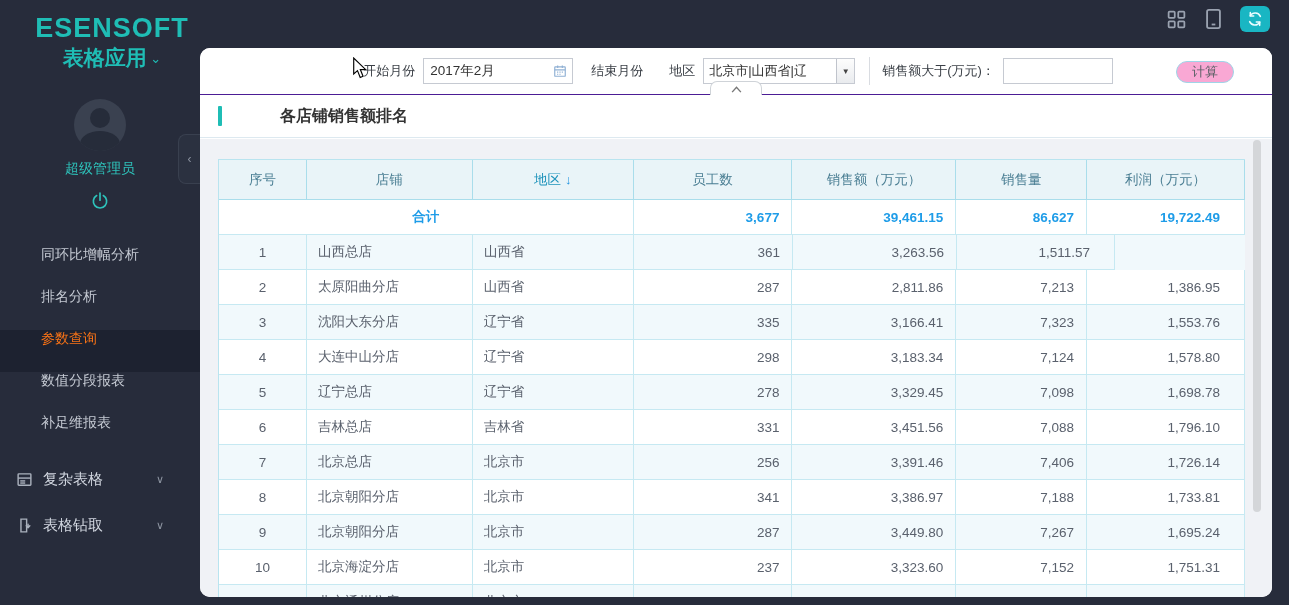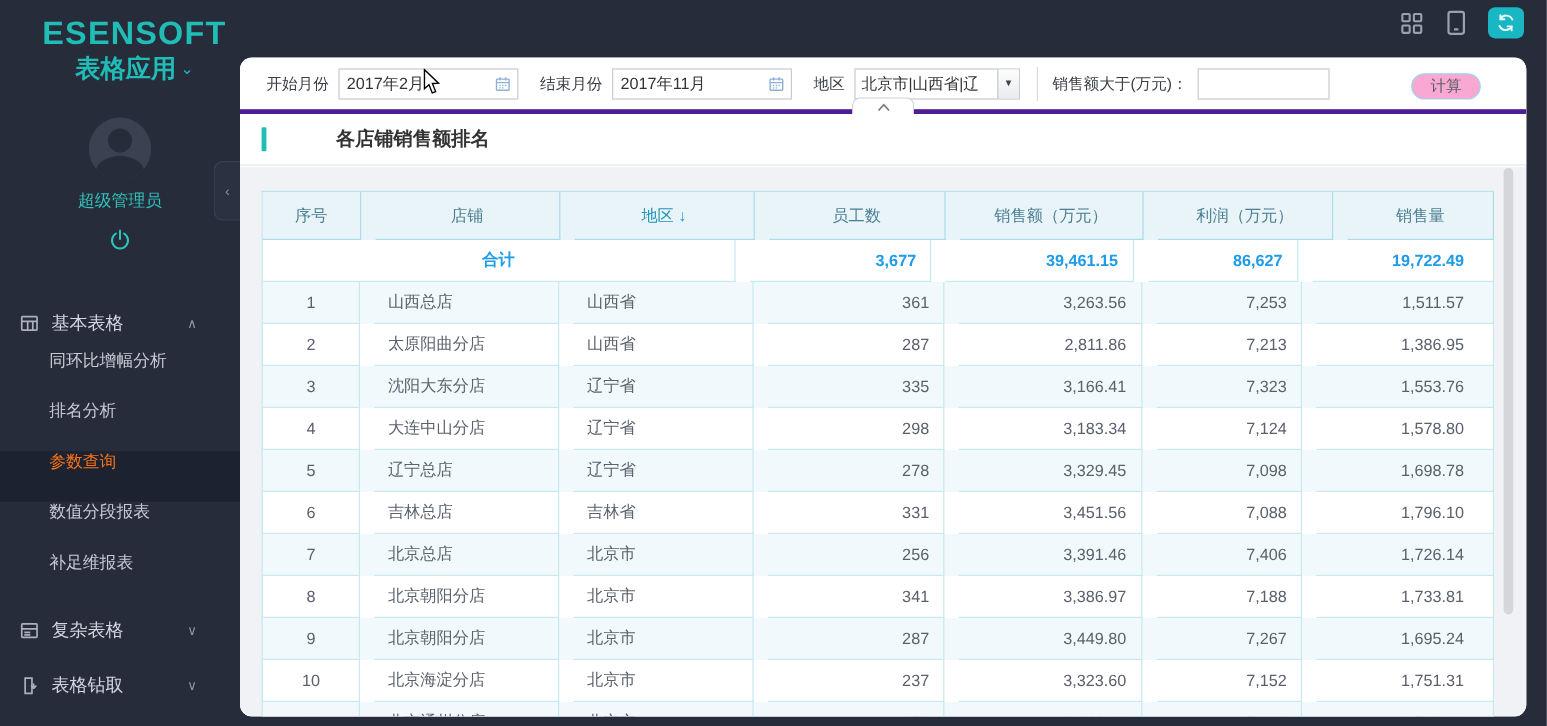--- a/index.html
+++ b/index.html
@@ -29,41 +29,41 @@
   .menu-top { height:46px; display:flex; align-items:center; padding-left:16px; color:#d2d7e0; font-size:15px; cursor:pointer; }
   .menu-top .m-icon { width:18px; margin-right:9px; color:#aab1bd; display:flex; }
   .menu-top .chev { margin-left:auto; margin-right:36px; color:#8e95a2; font-size:11px; }
   .menu-sub { height:42px; display:flex; align-items:flex-start; padding-left:41px; color:#c6cbd4; font-size:14px; cursor:pointer; }
   .menu-sub.active { background:#1d2230; color:#f97316; }
   
   .collapse-tab { position:absolute; left:178px; top:134px; width:22px; height:50px; background:#2b3140; border:1px solid #39404f; border-right:none; border-radius:8px 0 0 8px; display:flex; align-items:center; justify-content:center; color:#8b93a0; font-size:12px; cursor:pointer; z-index:4; }
   
   .panel { position:absolute; left:200px; top:48px; width:1072px; height:549px; background:#fff; border-radius:10px; overflow:hidden; }
   
-  .filterbar { position:relative; height:47px; display:flex; align-items:center; padding-left:22px; border-bottom:4px solid #4c1d95; background:#fff; }
+  .filterbar { position:relative; height:47px; display:flex; align-items:center; padding-left:4px; border-bottom:1px solid #4c1d95; background:#fff;justify-content:center; }
   .f-label { font-size:13px; color:#3a3f46; margin-right:8px; white-space:nowrap; }
   .f-input { position:relative; height:26px; border:1px solid #c6cad2; background:#fff; display:flex; align-items:center; padding:0 6px; font-size:13.5px; color:#333; }
   .f-input.date { width:150px; padding-right:26px; }
   .f-input .cal { position:absolute; right:5px; top:5px; color:#8fb0d4; }
-  .f-select { width:138px; height:26px; border:1px solid #c6cad2; display:flex; align-items:center; font-size:13px; color:#333; background:#fff; }
+  .f-select { width:152px; height:26px; border:1px solid #c6cad2; display:flex; align-items:center; font-size:13px; color:#333; background:#fff; }
   .f-select .sel-text { flex:1; padding:0 5px; white-space:nowrap; overflow:hidden; }
   .f-select .sel-arrow { width:18px; height:24px; border-left:1px solid #c0c4cc; background:linear-gradient(#fdfdfd,#e9ebee); display:flex; align-items:center; justify-content:center; font-size:8px; color:#444; cursor:pointer; }
   .f-divider { width:1px; height:28px; background:#d9dce1; margin:0 12px 0 14px; }
   .f-amount { width:110px; height:26px; border:1px solid #c6cad2; background:#fff; }
   .calc-btn { position:absolute; right:38px; top:13px; width:58px; height:22px; border:1px solid #9fd5e8; border-radius:11px; background:#f9a8d4; color:#5a6066; font-size:13px; display:flex; align-items:center; justify-content:center; cursor:pointer; }
   .fold-tab { position:absolute; left:510px; top:33px; width:52px; height:14px; background:#fff; border:1px solid #cfd3d8; border-bottom:none; border-radius:7px 7px 0 0; display:flex; align-items:flex-end; justify-content:center; color:#777; z-index:3; cursor:pointer; }
   .fold-tab svg { margin-bottom:2px; } .gap18 { width:18px; }
   
   .titlebar { height:43px; display:flex; align-items:center; padding-left:18px; border-bottom:1px solid #dde9f0; background:#fff; }
   .title-accent { width:4px; height:20px; background:#1fbdb5; border-radius:1px; margin-right:10px; }
   .page-title { font-size:16px; font-weight:600; color:#333;margin-left:48px; }
   
   .content { position:absolute; left:0; top:91px; width:1072px; height:458px; background:#f0f2f6; overflow:hidden; }
   .rtable { position:absolute; left:18px; top:20px; width:1027px; background:#fff; border-left:1px solid #b9e4ef; border-top:1px solid #b9e4ef; font-size:13.5px; }
-  .trow { display:flex; height:35px;gap:12px; }
+  .trow { display:flex; height:35px; }
   .trow.hdr { height:40px; background:#e9f4f8; }
   .trow.alt { background:#f1f9fc; }
   .cell { border-right:1px solid #c6e9f2; border-bottom:1px solid #c6e9f2; display:flex; align-items:center; color:#5a616d; overflow:hidden; white-space:nowrap; }
   .hdr .cell { border-right-color:#a9ddeb; border-bottom-color:#a9ddeb; color:#4a7e93; justify-content:center; }
   .c0 { width:88px; justify-content:center; }
   .c1 { width:166px; padding-left:11px; }
   .c2 { width:161px; padding-left:11px; }
   .c3 { width:159px; justify-content:flex-end; padding-right:12px; }
   .c4 { width:164px; justify-content:flex-end; padding-right:12px; }
   .c5 { width:131px; justify-content:flex-end; padding-right:12px; }
@@ -117,32 +117,20 @@
   </div>
   <div class="user-name">超级管理员</div>
   <div class="power">
     <svg width="20" height="20" viewBox="0 0 24 24" fill="none" stroke="currentColor" stroke-width="2" stroke-linecap="round">
         <path d="M8 5.5 a8 8 0 1 0 8 0"></path>
         <line x1="12" y1="2.5" x2="12" y2="11"></line>
       </svg>
   </div>
 
   <div class="menu">
-    <div class="menu-top">
-      <span class="m-icon">
-        <svg width="17" height="17" viewBox="0 0 24 24" fill="none" stroke="currentColor" stroke-width="2">
-            <rect x="3" y="4" width="18" height="16" rx="1"></rect>
-            <line x1="3" y1="9.5" x2="21" y2="9.5"></line>
-            <line x1="10" y1="9.5" x2="10" y2="20"></line>
-            <line x1="16" y1="9.5" x2="16" y2="20"></line>
-          </svg>
-      </span>
-      <span>基本表格</span>
-      <span class="chev">∧</span>
-    </div>
     <div class="menu-sub">
         <span>同环比增幅分析</span>
       </div>
     <div class="menu-sub">
         <span>排名分析</span>
       </div>
     <div class="menu-sub active">
         <span>参数查询</span>
       </div>
     <div class="menu-sub">
@@ -193,36 +181,20 @@
             <line x1="7" y1="14" x2="9" y2="14"></line>
             <line x1="11" y1="14" x2="13" y2="14"></line>
             <line x1="15" y1="14" x2="17" y2="14"></line>
             <line x1="7" y1="17.5" x2="9" y2="17.5"></line>
             <line x1="11" y1="17.5" x2="13" y2="17.5"></line>
           </svg>
       </span>
     </div>
     <span class="gap18"></span>
     <span class="f-label">结束月份</span>
-    <div class="f-input date">
-      <span>2017年11月</span>
-      <span class="cal">
-        <svg width="14" height="14" viewBox="0 0 24 24" fill="none" stroke="currentColor" stroke-width="2">
-            <rect x="3" y="5" width="18" height="16" rx="1"></rect>
-            <line x1="3" y1="10" x2="21" y2="10"></line>
-            <line x1="8" y1="2.5" x2="8" y2="7"></line>
-            <line x1="16" y1="2.5" x2="16" y2="7"></line>
-            <line x1="7" y1="14" x2="9" y2="14"></line>
-            <line x1="11" y1="14" x2="13" y2="14"></line>
-            <line x1="15" y1="14" x2="17" y2="14"></line>
-            <line x1="7" y1="17.5" x2="9" y2="17.5"></line>
-            <line x1="11" y1="17.5" x2="13" y2="17.5"></line>
-          </svg>
-      </span>
-    </div>
     <span class="gap18"></span>
     <span class="f-label">地区</span>
     <div class="f-select">
       <span class="sel-text">北京市|山西省|辽</span>
       <span class="sel-arrow">▼</span>
     </div>
     <span class="f-divider"></span>
     <span class="f-label">销售额大于(万元)：</span>
     <div class="f-amount"></div>
     <div class="calc-btn">计算</div>
@@ -242,38 +214,37 @@
     <div class="rtable">
       <div class="trow hdr">
         <div class="cell c0">序号</div>
         <div class="cell c1">店铺</div>
         <div class="cell c2 sorted">
             <span>地区</span>
             <span class="sort-arrow">↓</span>
           </div>
         <div class="cell c3">员工数</div>
         <div class="cell c4">销售额（万元）</div>
+        <div class="cell c5">销售量</div>
         <div class="cell c6">利润（万元）</div>
-        <div class="cell c5">销售量</div>
       </div>
       <div class="trow total">
         <div class="cell total-span">合计</div>
         <div class="cell c3">3,677</div>
         <div class="cell c4">39,461.15</div>
         <div class="cell c5">86,627</div>
         <div class="cell c6">19,722.49</div>
       </div>
       <div>
           <div class="trow alt">
             <div class="cell c0">1</div>
             <div class="cell c1">山西总店</div>
             <div class="cell c2">山西省</div>
             <div class="cell c3">361</div>
             <div class="cell c4">3,263.56</div>
-            <div class="cell c5">7,253</div>
             <div class="cell c6">1,511.57</div>
           </div>
           <div class="trow">
             <div class="cell c0">2</div>
             <div class="cell c1">太原阳曲分店</div>
             <div class="cell c2">山西省</div>
             <div class="cell c3">287</div>
             <div class="cell c4">2,811.86</div>
             <div class="cell c5">7,213</div>
             <div class="cell c6">1,386.95</div>

